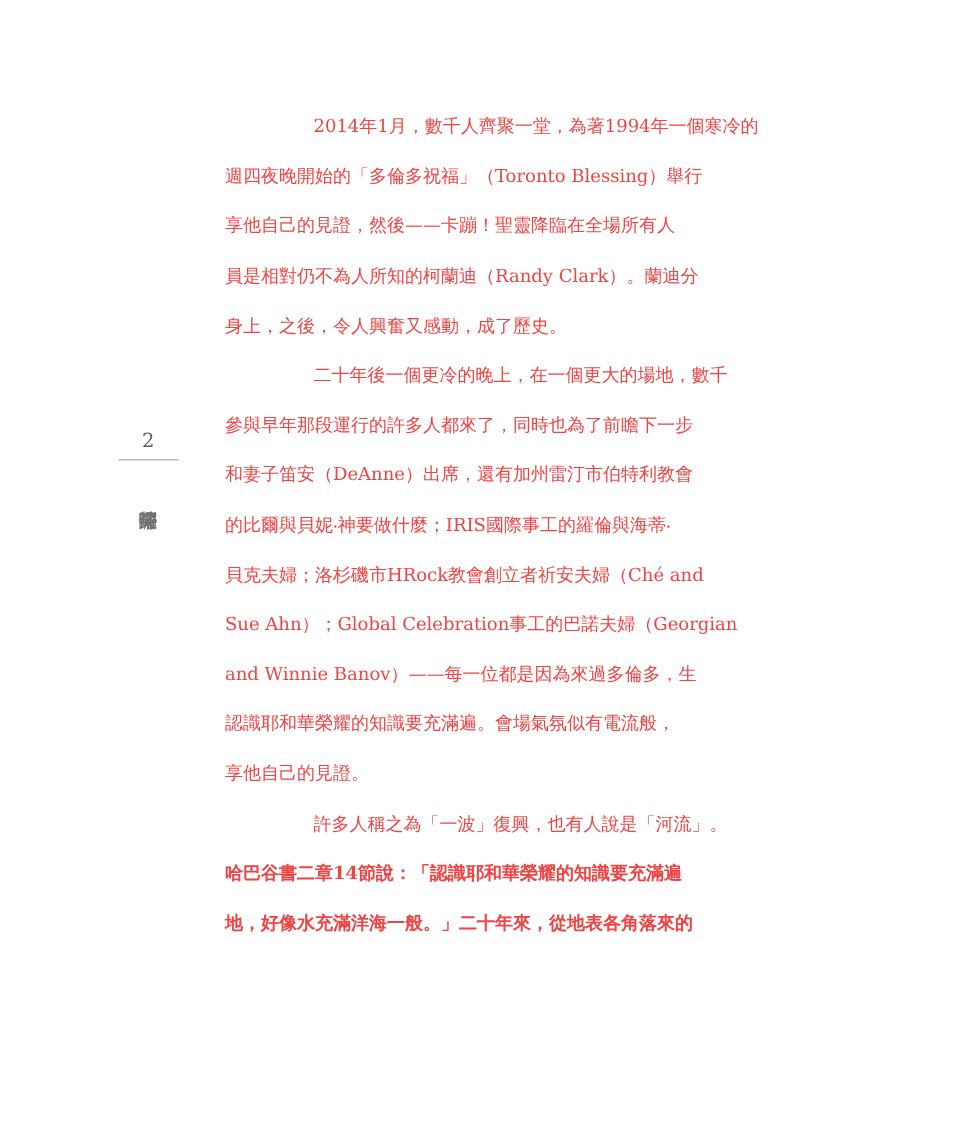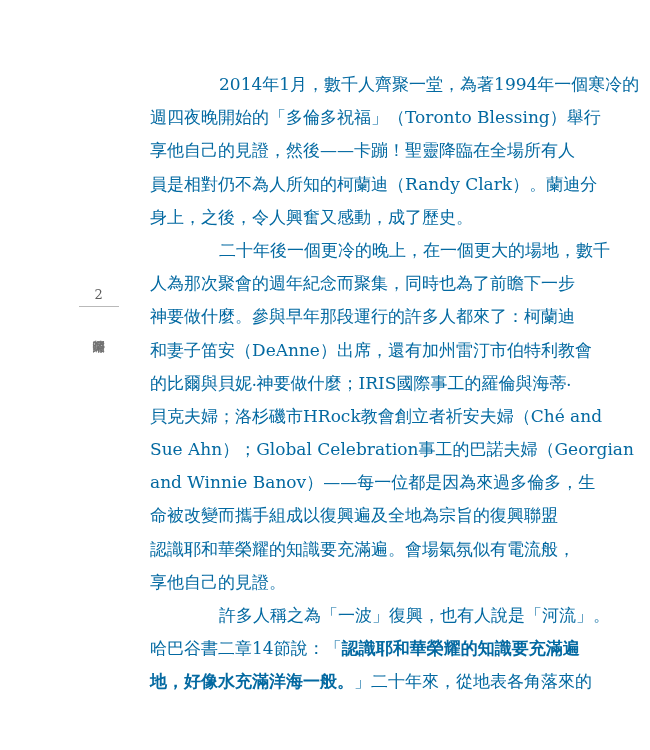--- a/index.html
+++ b/index.html
@@ -60,35 +60,35 @@
   }
 
   
   #text-column {
     position: absolute;
     left: 150px;
     top: 68px;
     width: 396px;
   }
   .line {
-    font-size: 17px;
+    font-size: 12px;
     line-height: 33.2px;
     height: 33.2px;
     white-space: nowrap;
     letter-spacing: 0px;
-    color: #0369a1;
+    color: #ef4444;
     font-family: "DejaVu Serif", "Liberation Serif", serif;
   }
   .line.indent {
     text-indent: 0;
     padding-left: 35px;
   }
   
   .seg-bold { font-weight: bold; }
-  .seg-norm { font-weight: normal; margin-top: 16px; }
+  .seg-norm { font-weight: bold; margin-top: 16px; }
 </style>
 </head>
 <body>
 
 <div id="page">
 
   <div id="margin-block">
     <div id="folio">2</div>
     <div id="folio-rule"></div>
     <div id="running-head">榮耀海嘯</div>
@@ -96,28 +96,26 @@
 
   <div id="text-column">
 
     <div class="line indent">　　2014年1月，數千人齊聚一堂，為著1994年一個寒冷的</div>
     <div class="line">週四夜晚開始的「多倫多祝福」（Toronto Blessing）舉行</div>
     <div class="line">享他自己的見證，然後——卡蹦！聖靈降臨在全場所有人</div>
     <div class="line">員是相對仍不為人所知的柯蘭迪（Randy Clark）。蘭迪分</div>
     <div class="line">身上，之後，令人興奮又感動，成了歷史。</div>
 
     <div class="line indent">　　二十年後一個更冷的晚上，在一個更大的場地，數千</div>
-    <div class="line">人為那次聚會的週年紀念而聚集，同時也為了前瞻下一步</div>
-    <div class="line">神要做什麼。參與早年那段運行的許多人都來了：柯蘭迪</div>
+    <div class="line">參與早年那段運行的許多人都來了，同時也為了前瞻下一步</div>
     <div class="line">和妻子笛安（DeAnne）出席，還有加州雷汀市伯特利教會</div>
     <div class="line">的比爾與貝妮‧神要做什麼；IRIS國際事工的羅倫與海蒂‧</div>
     <div class="line">貝克夫婦；洛杉磯市HRock教會創立者祈安夫婦（Ché and</div>
     <div class="line">Sue Ahn）；Global Celebration事工的巴諾夫婦（Georgian</div>
     <div class="line">and Winnie Banov）——每一位都是因為來過多倫多，生</div>
-    <div class="line">命被改變而攜手組成以復興遍及全地為宗旨的復興聯盟</div>
     <div class="line">認識耶和華榮耀的知識要充滿遍。會場氣氛似有電流般，</div>
     <div class="line">享他自己的見證。</div>
 
     <div class="line indent">　　許多人稱之為「一波」復興，也有人說是「河流」。</div>
 
     <div class="line"><span class="seg-norm">哈巴谷書二章14節說：「</span><span class="seg-bold">認識耶和華榮耀的知識要充滿遍</span></div>
 
     <div class="line"><span class="seg-bold">地，好像水充滿洋海一般。</span><span class="seg-norm">」二十年來，從地表各角落來的</span></div>
 
   </div>

